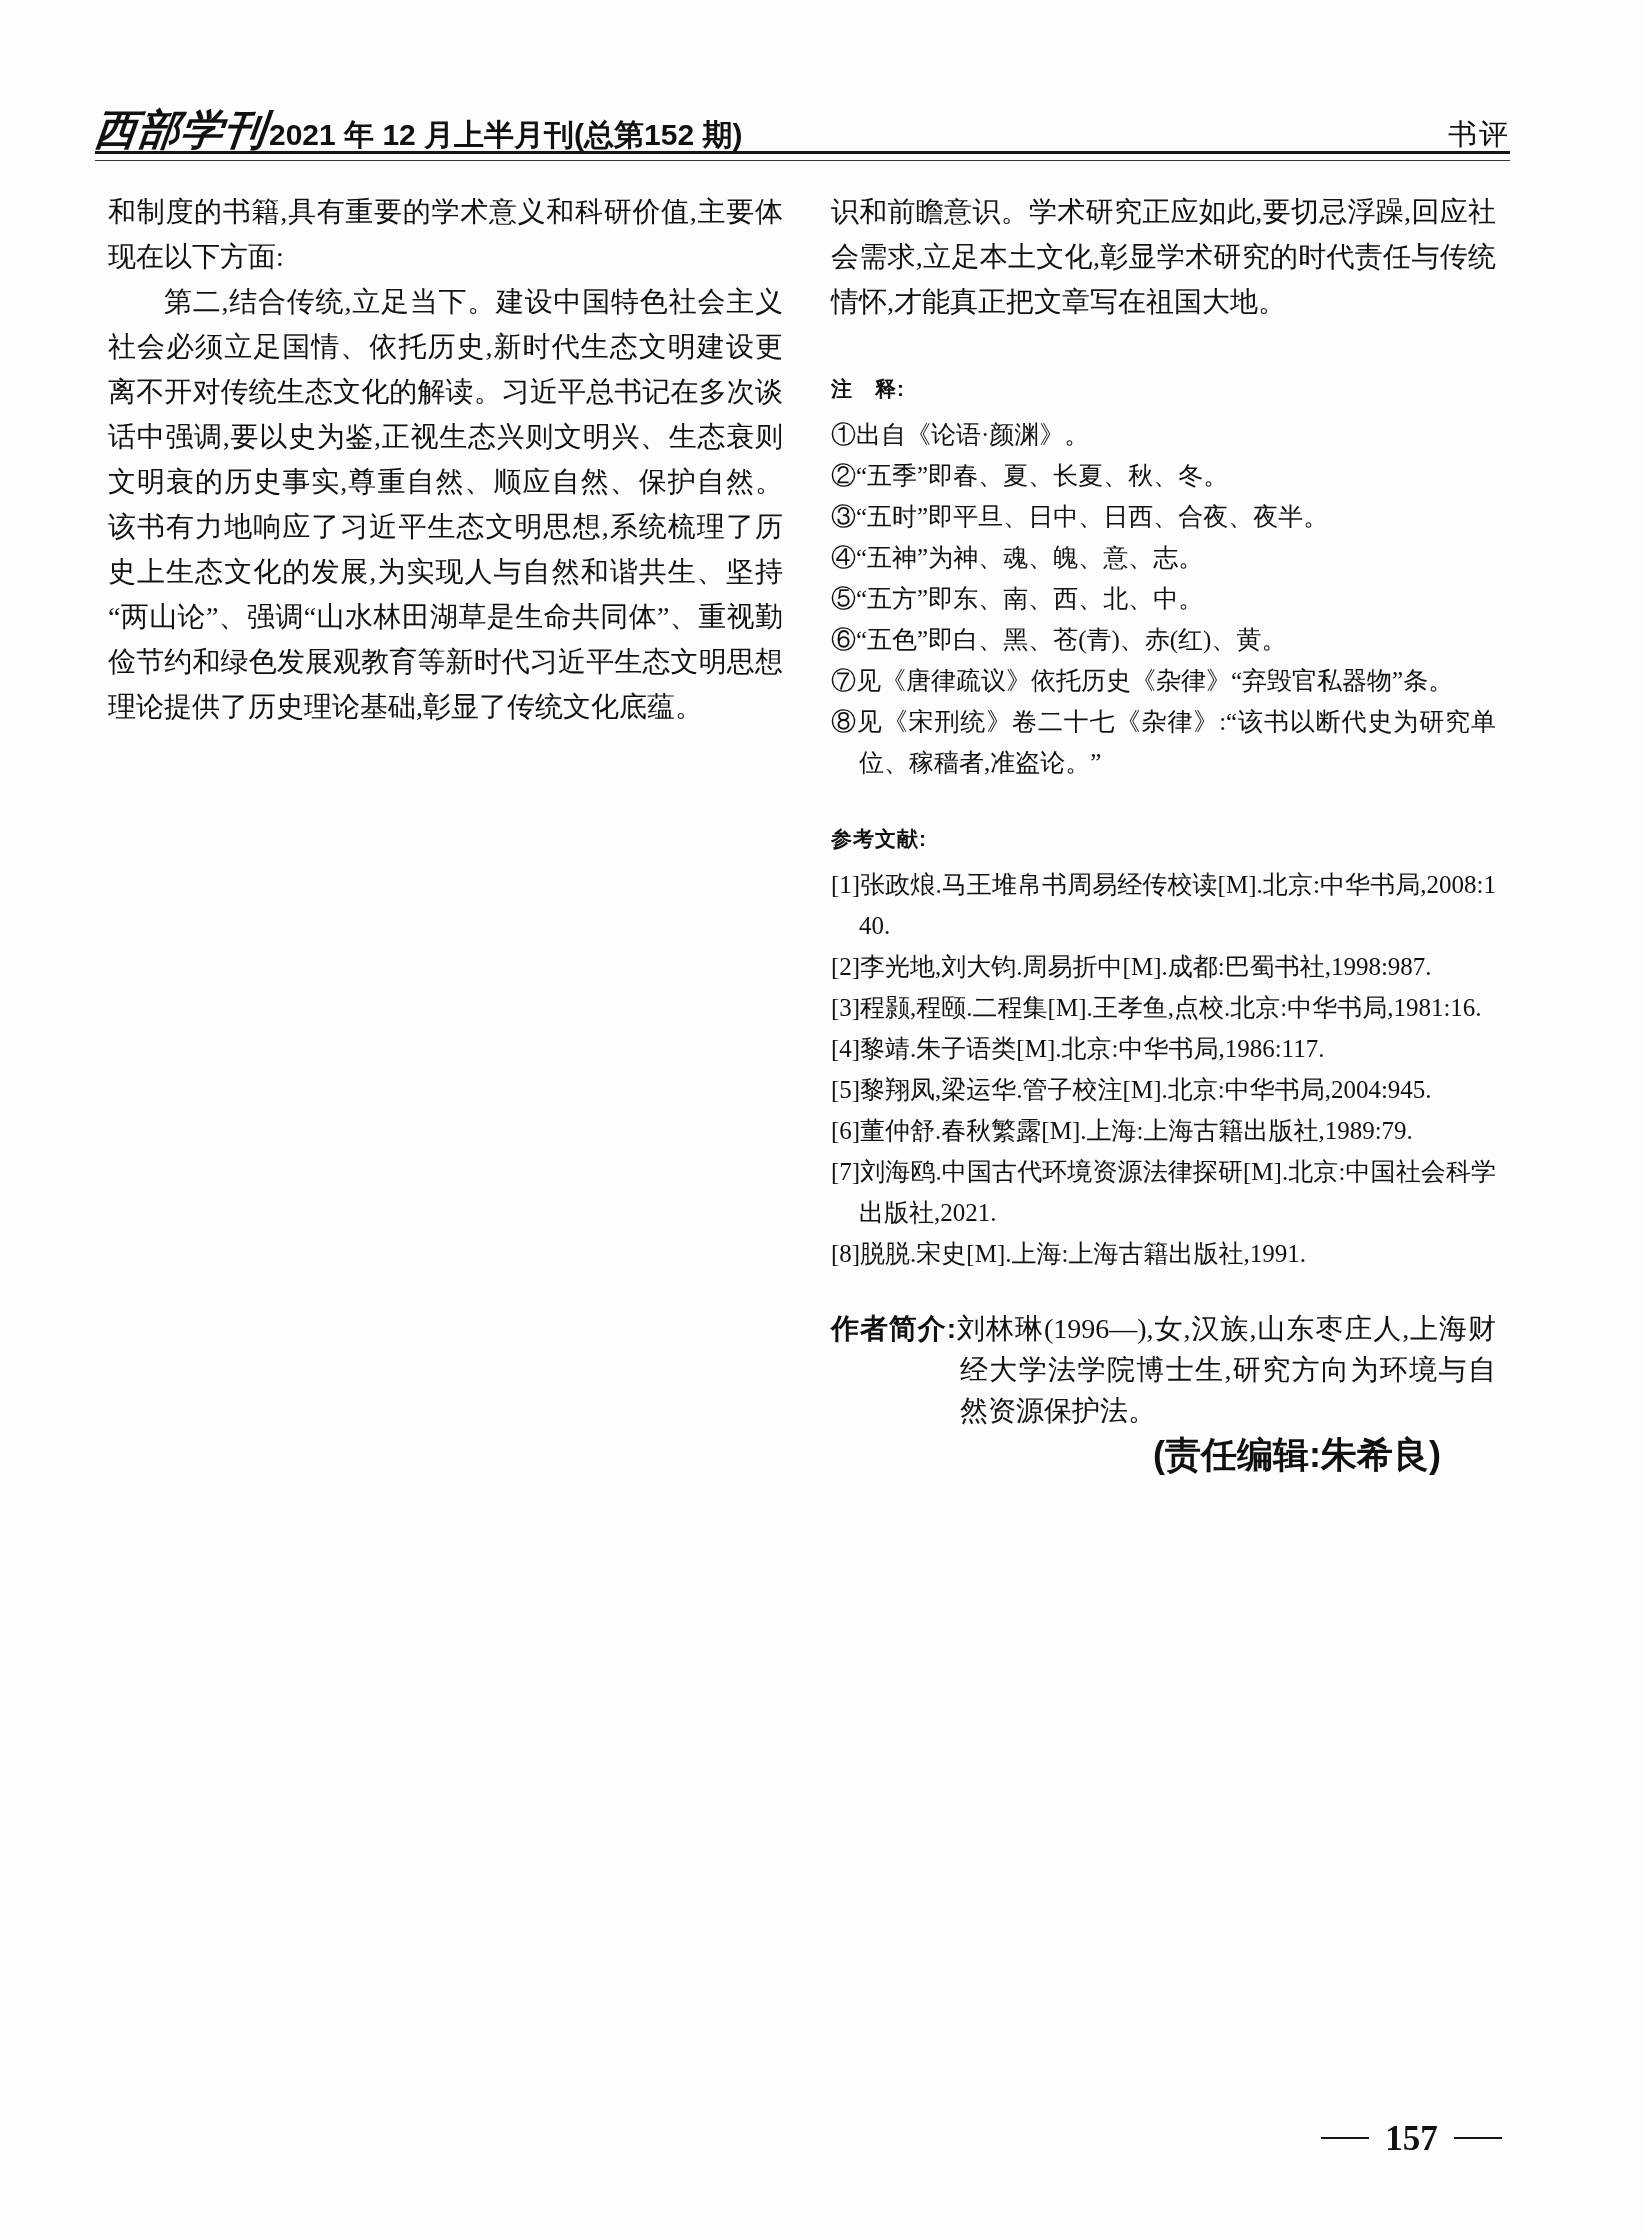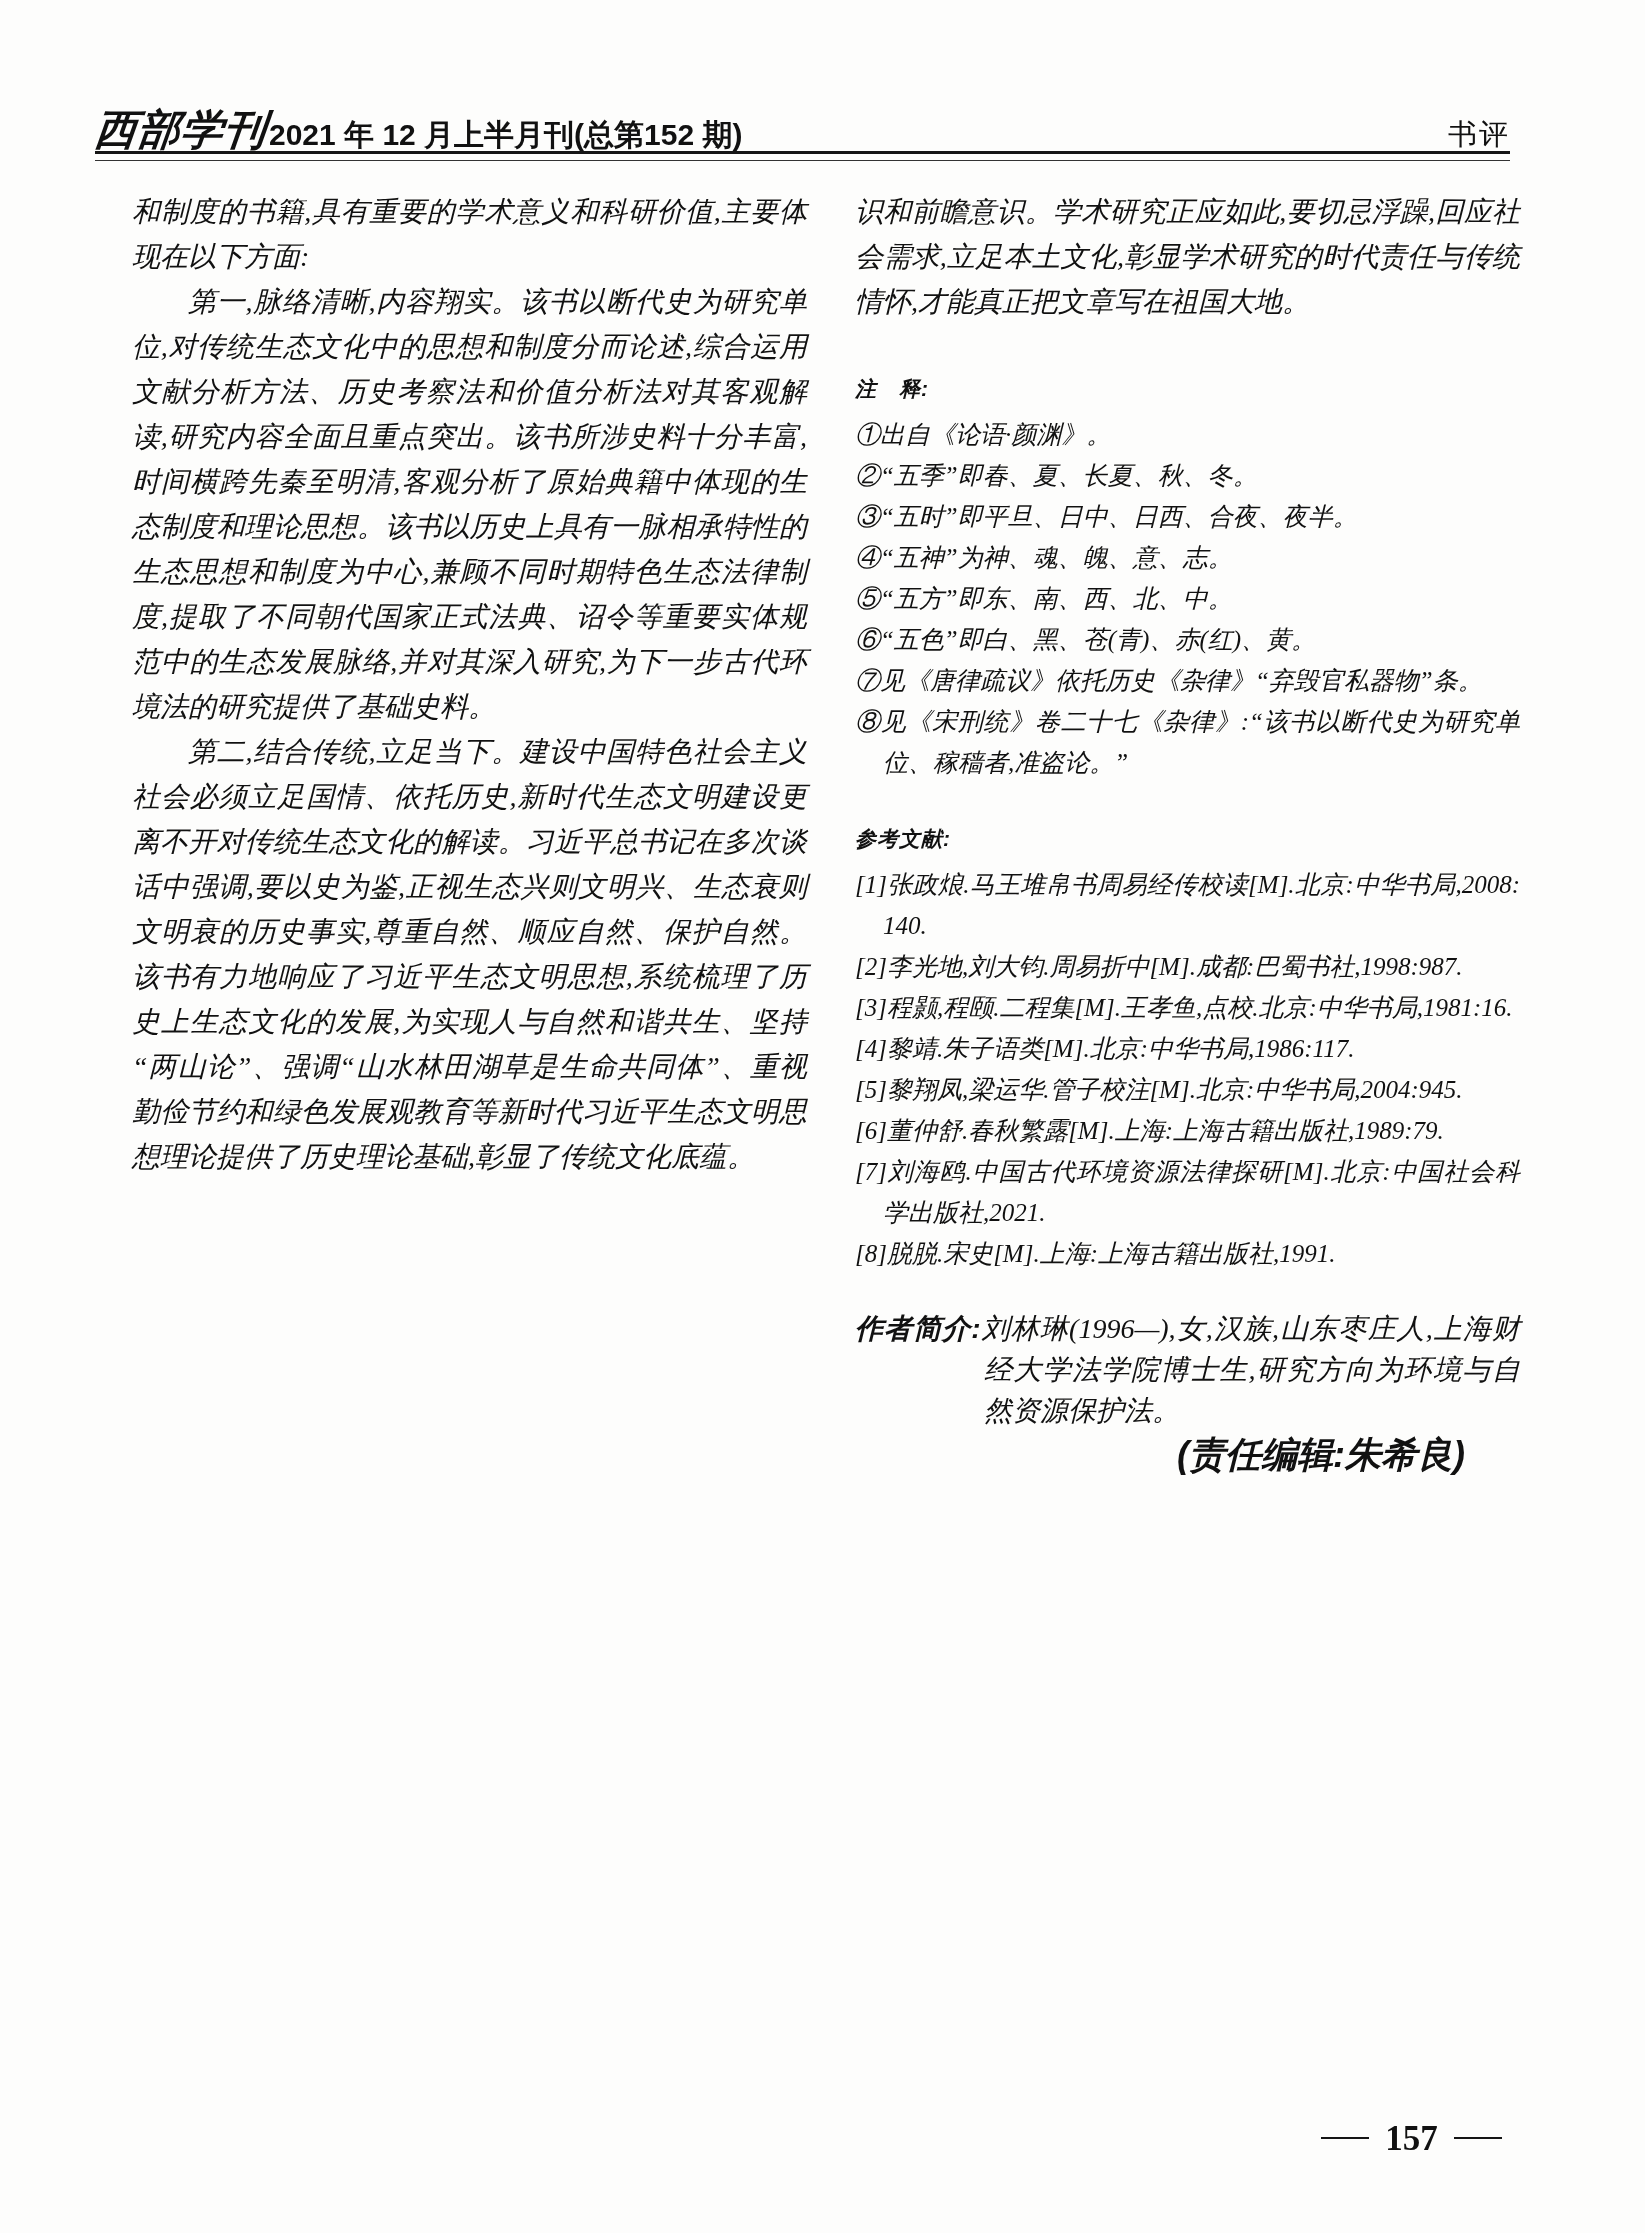--- a/index.html
+++ b/index.html
@@ -37,22 +37,22 @@
     margin-left: auto;
     font-size: 29px; line-height: 1.1;
     letter-spacing: 2px; white-space: nowrap;
   }
   .rule { position: absolute; left: 95px; width: 1415px; height: 0; }
   .rule-thick { top: 151px; border-top: 3px solid #151515; }
   .rule-thin  { top: 160px; border-top: 1px solid #333; }
 
   
   .columns {
-    position: absolute; left: 132px; top: 189px; width: 1388px;
-    display: flex; gap: 48px; font-style: italic;
+    position: absolute; left: 108px; top: 189px; width: 1388px;
+    display: flex; gap: 48px;
   }
   .col-left  { width: 683px; }
   .col-right { width: 673px; }
 
   .body-p {
     margin: 0;
     font-size: 28px; line-height: 45px;
     text-align: justify; text-justify: inter-ideograph;
     word-break: break-all;
     text-indent: 2em;
@@ -114,21 +114,20 @@
     <span class="issue">2021 年 12 月上半月刊(总第152 期)</span>
     <span class="section">书评</span>
   </div>
   <div class="rule rule-thick"></div>
   <div class="rule rule-thin"></div>
 
   <div class="columns">
 
     <section class="col col-left">
       <p class="body-p noindent">和制度的书籍,具有重要的学术意义和科研价值,主要体现在以下方面:</p>
-      <p class="body-p">第一,脉络清晰,内容翔实。该书以断代史为研究单位,对传统生态文化中的思想和制度分而论述,综合运用文献分析方法、历史考察法和价值分析法对其客观解读,研究内容全面且重点突出。该书所涉史料十分丰富,时间横跨先秦至明清,客观分析了原始典籍中体现的生态制度和理论思想。该书以历史上具有一脉相承特性的生态思想和制度为中心,兼顾不同时期特色生态法律制度,提取了不同朝代国家正式法典、诏令等重要实体规范中的生态发展脉络,并对其深入研究,为下一步古代环境法的研究提供了基础史料。</p>
       <p class="body-p">第二,结合传统,立足当下。建设中国特色社会主义社会必须立足国情、依托历史,新时代生态文明建设更离不开对传统生态文化的解读。习近平总书记在多次谈话中强调,要以史为鉴,正视生态兴则文明兴、生态衰则文明衰的历史事实,尊重自然、顺应自然、保护自然。该书有力地响应了习近平生态文明思想,系统梳理了历史上生态文化的发展,为实现人与自然和谐共生、坚持“两山论”、强调“山水林田湖草是生命共同体”、重视勤俭节约和绿色发展观教育等新时代习近平生态文明思想理论提供了历史理论基础,彰显了传统文化底蕴。</p>
     </section>
 
     <section class="col col-right">
       <p class="body-p noindent">识和前瞻意识。学术研究正应如此,要切忌浮躁,回应社会需求,立足本土文化,彰显学术研究的时代责任与传统情怀,才能真正把文章写在祖国大地。</p>
 
       <h3 class="heading">注　释:</h3>
       <div>
         <p class="note">①出自《论语·颜渊》。</p>
         <p class="note">②“五季”即春、夏、长夏、秋、冬。</p>

